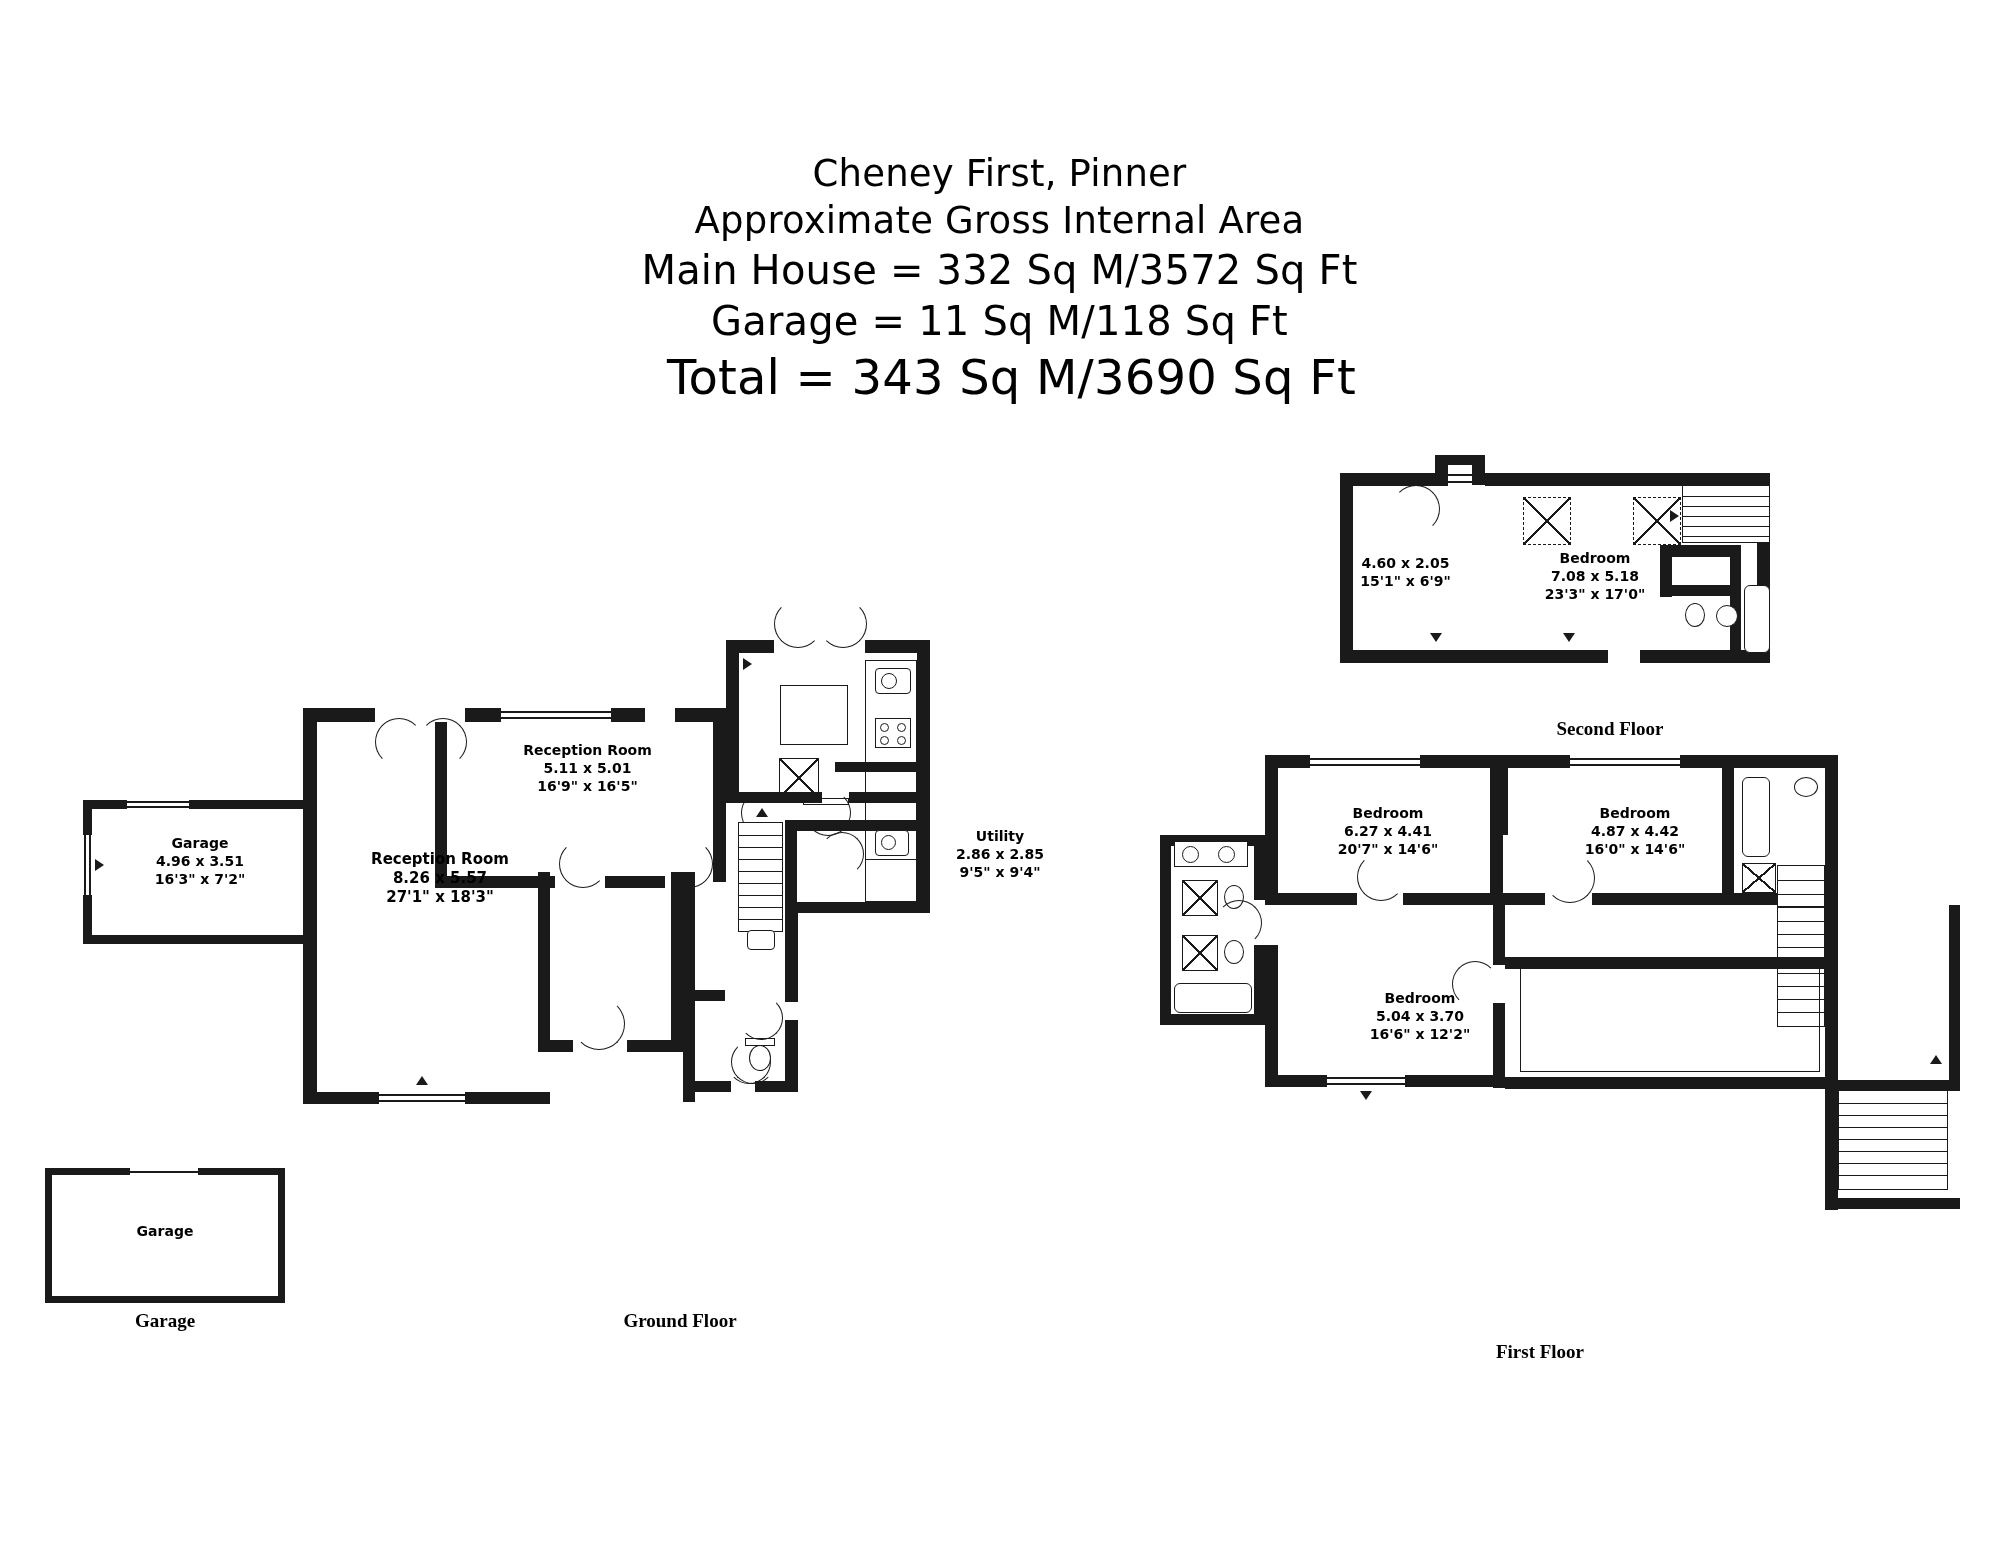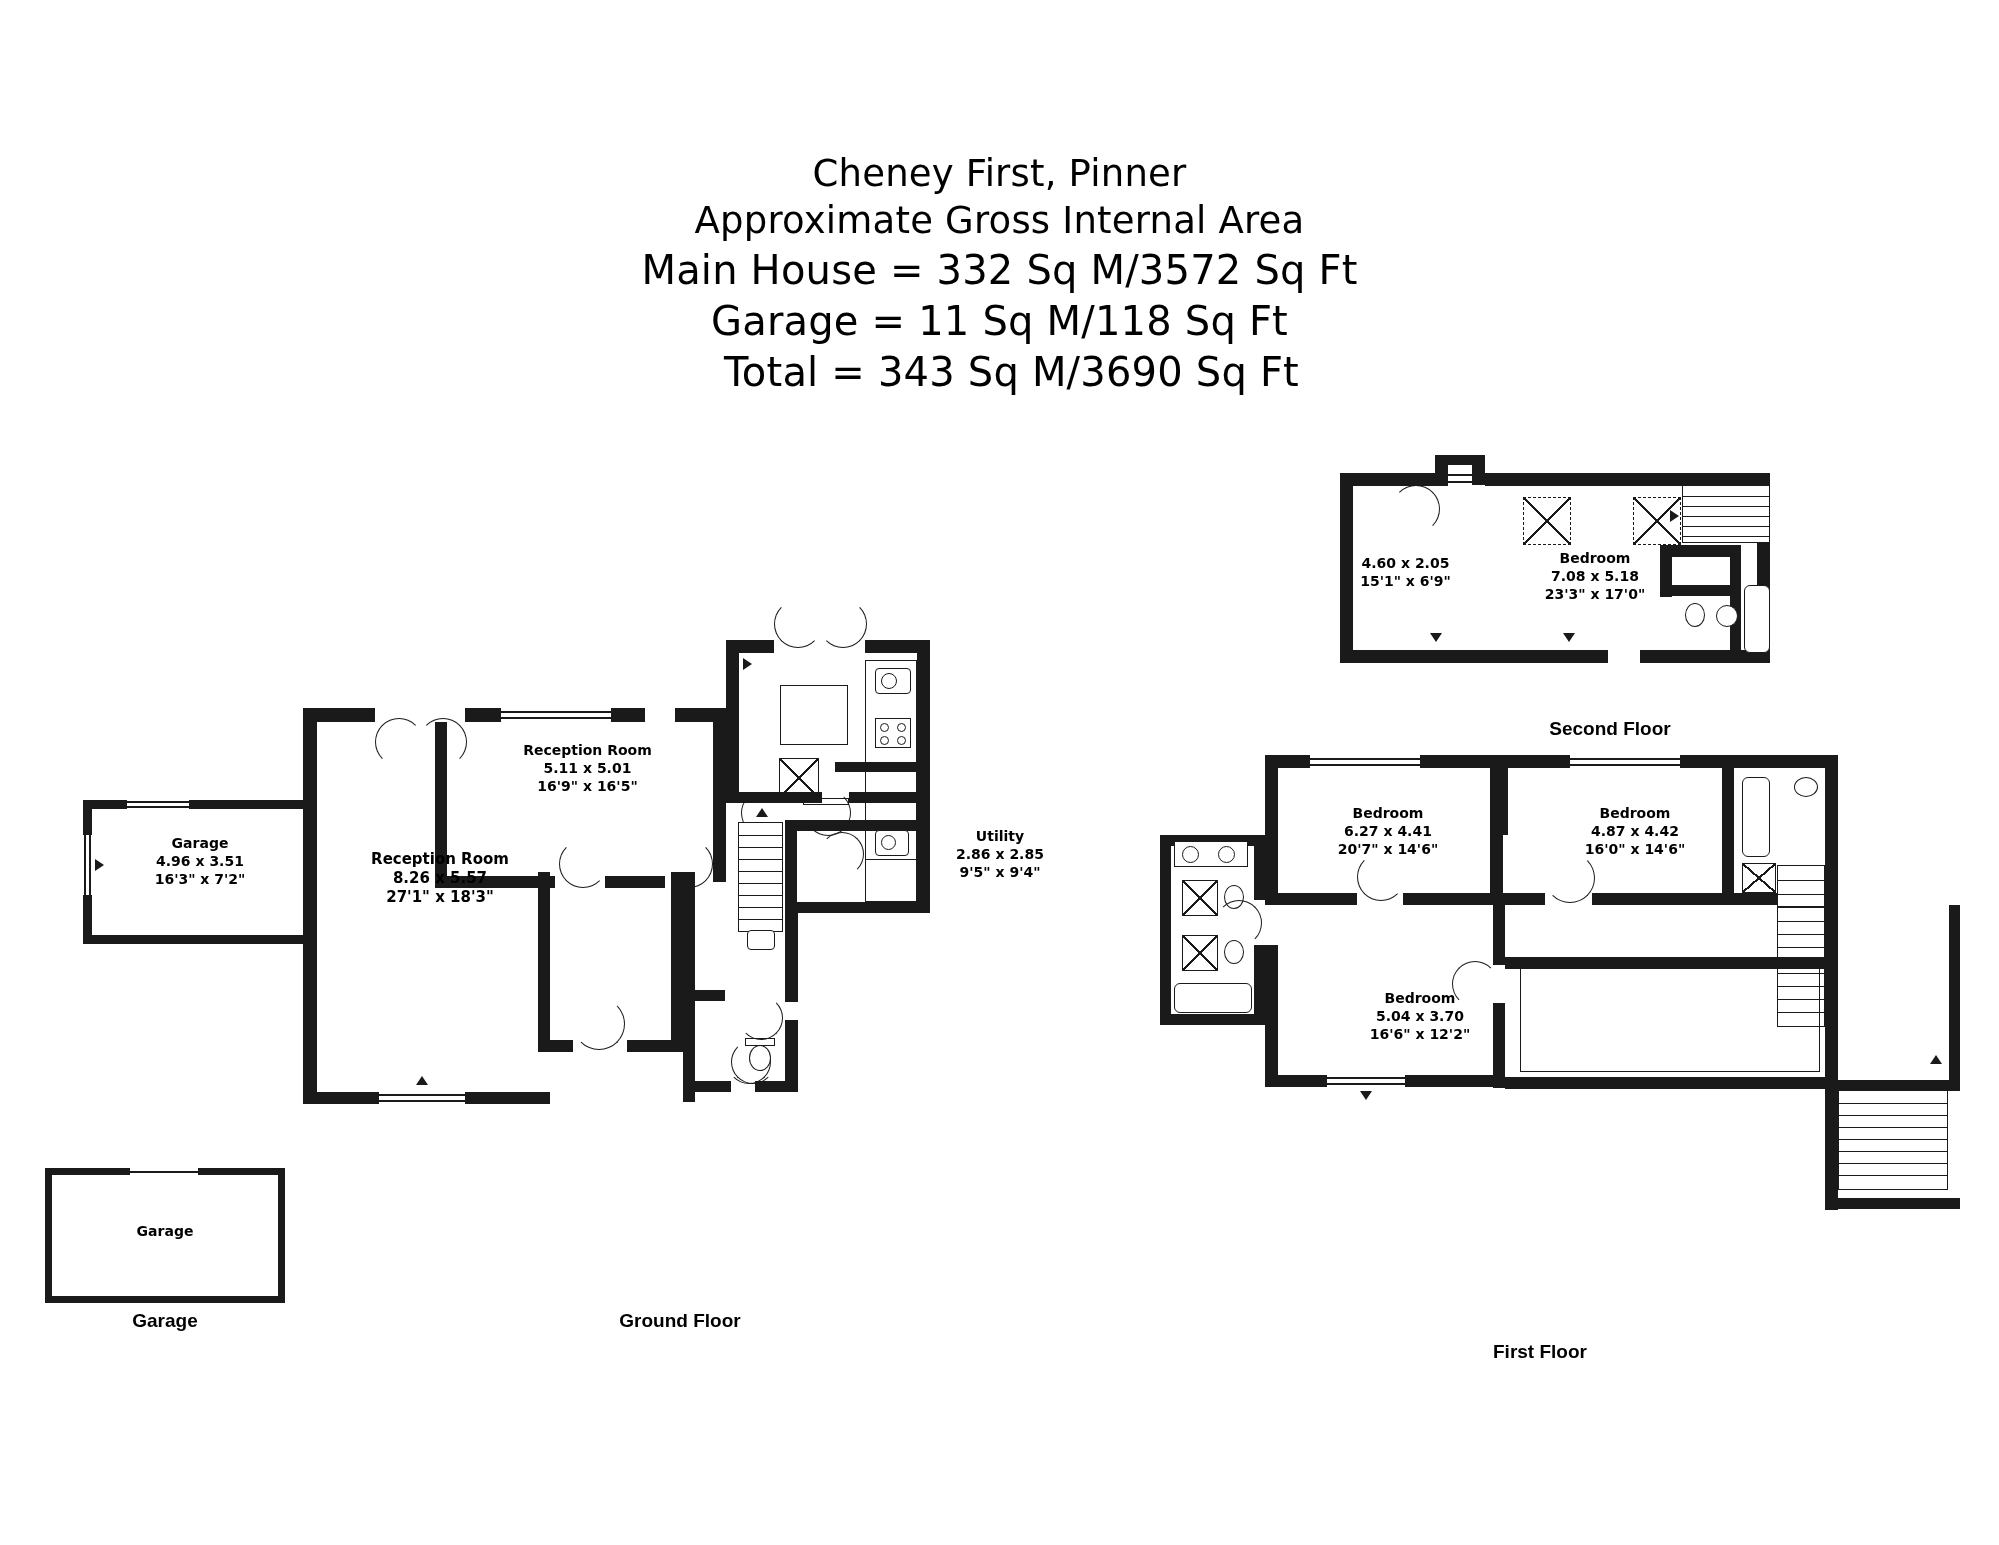--- a/index.html
+++ b/index.html
@@ -27,21 +27,21 @@
   }
   #title-block div {
     font-family: "DejaVu Sans", sans-serif;
     font-weight: 400;
     letter-spacing: 0.2px;
   }
   .t1 { font-size: 37px; }
   .t2 { font-size: 37px; }
   .t3 { font-size: 40px; }
   .t4 { font-size: 40px; }
-  .t5 { font-size: 40px; padding-left: 24px; }
+  .t5 { font-size: 48px; padding-left: 24px; }
 
   
   .plan { position: absolute; }
   .wall {
     position: absolute;
     background: #1a1a1a;
   }
   .opening {            
     position: absolute;
     background: #ffffff;
@@ -113,21 +113,21 @@
   .room-label .nm { font-weight: 600; }
   .room-label .dim { font-weight: 600; }
   .room-label.small { font-size: 14px; }
 
   
   .floor-caption {
     position: absolute;
     text-align: center;
     font-size: 19px;
     font-weight: 700;
-    font-family: Liberation Sans, sans-serif;
+    font-family: Liberation Serif, serif;
     white-space: nowrap;
   }
 
   
   #disclaimer {
     position: absolute;
     left: 0;
     top: 1328px;
     width: 1999px;
     text-align: center;

